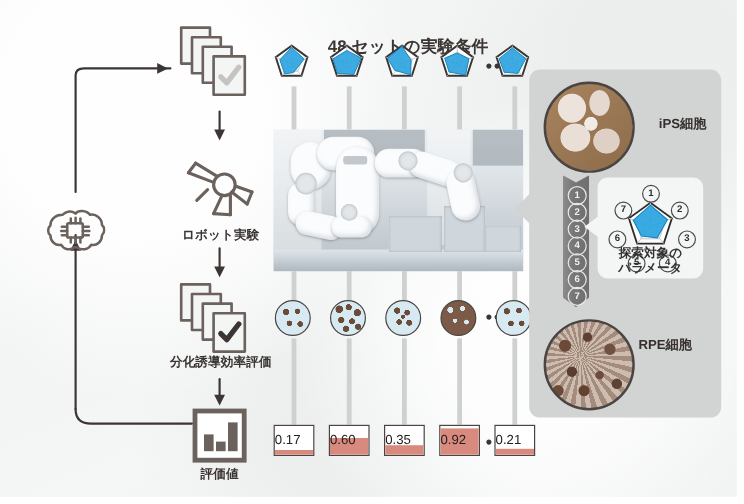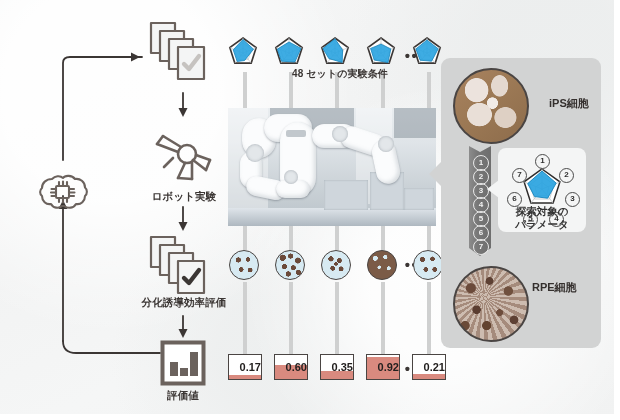--- a/index.html
+++ b/index.html
@@ -122,21 +122,21 @@
   }
 
   
   .sbox{
     position:absolute;width:34px;height:26px;background:#ffffff;
     border:1.6px solid #4a4543;box-sizing:border-box;overflow:hidden;
   }
   .sfill{position:absolute;left:0;bottom:0;width:100%;background:#d98a7f;}
   .sval{
     position:absolute;left:0;top:0;width:100%;height:26px;line-height:25px;
-    text-align:right;color:#23201f;font-size:11px;font-weight:700;
+    text-align:left;color:#23201f;font-size:11px;font-weight:400;
   }
 
   
   .dish{position:absolute;width:28px;height:28px;border-radius:50%;border:1.6px solid #4a4543;}
 
   
   .dots{position:absolute;color:#3b3634;font-size:15px;font-weight:900;letter-spacing:1.5px;}
 
   
   .drop{position:absolute;width:4px;background:#cfd0d0;}
@@ -243,21 +243,21 @@
   <div class="icon" style="left:160px;top:340px;width:46px;height:46px;">
     <svg viewBox="0 0 46 46" width="46" height="46">
       <rect x="2.5" y="2.5" width="41" height="41" fill="#ffffff" stroke="#6b625d" stroke-width="4"></rect>
       <rect x="10" y="22" width="8" height="14" fill="#6b625d"></rect>
       <rect x="20" y="28" width="8" height="8" fill="#6b625d"></rect>
       <rect x="30" y="12" width="8" height="24" fill="#6b625d"></rect>
     </svg>
   </div>
   <div class="lbl" style="left:147px;top:389px;width:72px;">評価値</div>
 
-  <div class="lbl" style="left:250px;top:32px;width:180px;font-size:10px;margin-top:36px;">48 セットの実験条件</div>
+  <div class="lbl" style="left:250px;top:32px;width:180px;font-size:14px;">48 セットの実験条件</div>
 
   <div class="icon" style="left:226px;top:36px;width:34px;height:36px;">
     <svg viewBox="0 0 34 36" width="34" height="36">
       <polygon points="17,2 30.2,11.6 25.2,27.1 8.8,27.1 3.8,11.6" fill="#ffffff" stroke="#3b3634" stroke-width="1.6"></polygon>
       <g stroke="#c2c6c8" stroke-width=".7" fill="none">
         <polygon points="17,7 25.6,13.3 22.3,23.4 11.7,23.4 8.4,13.3"></polygon>
         <polygon points="17,12 21.1,15 19.5,19.8 14.5,19.8 12.9,15"></polygon>
         <path d="M17 2 L17 17 M30.2 11.6 L17 17 M25.2 27.1 L17 17 M8.8 27.1 L17 17 M3.8 11.6 L17 17"></path>
       </g>
       <polygon points="17,3.5 27.5,13.2 18.6,24.5 11.2,25.5 7.2,13.8" fill="#29a3e0" fill-opacity=".9" stroke="#1484bd" stroke-width=".8"></polygon>

